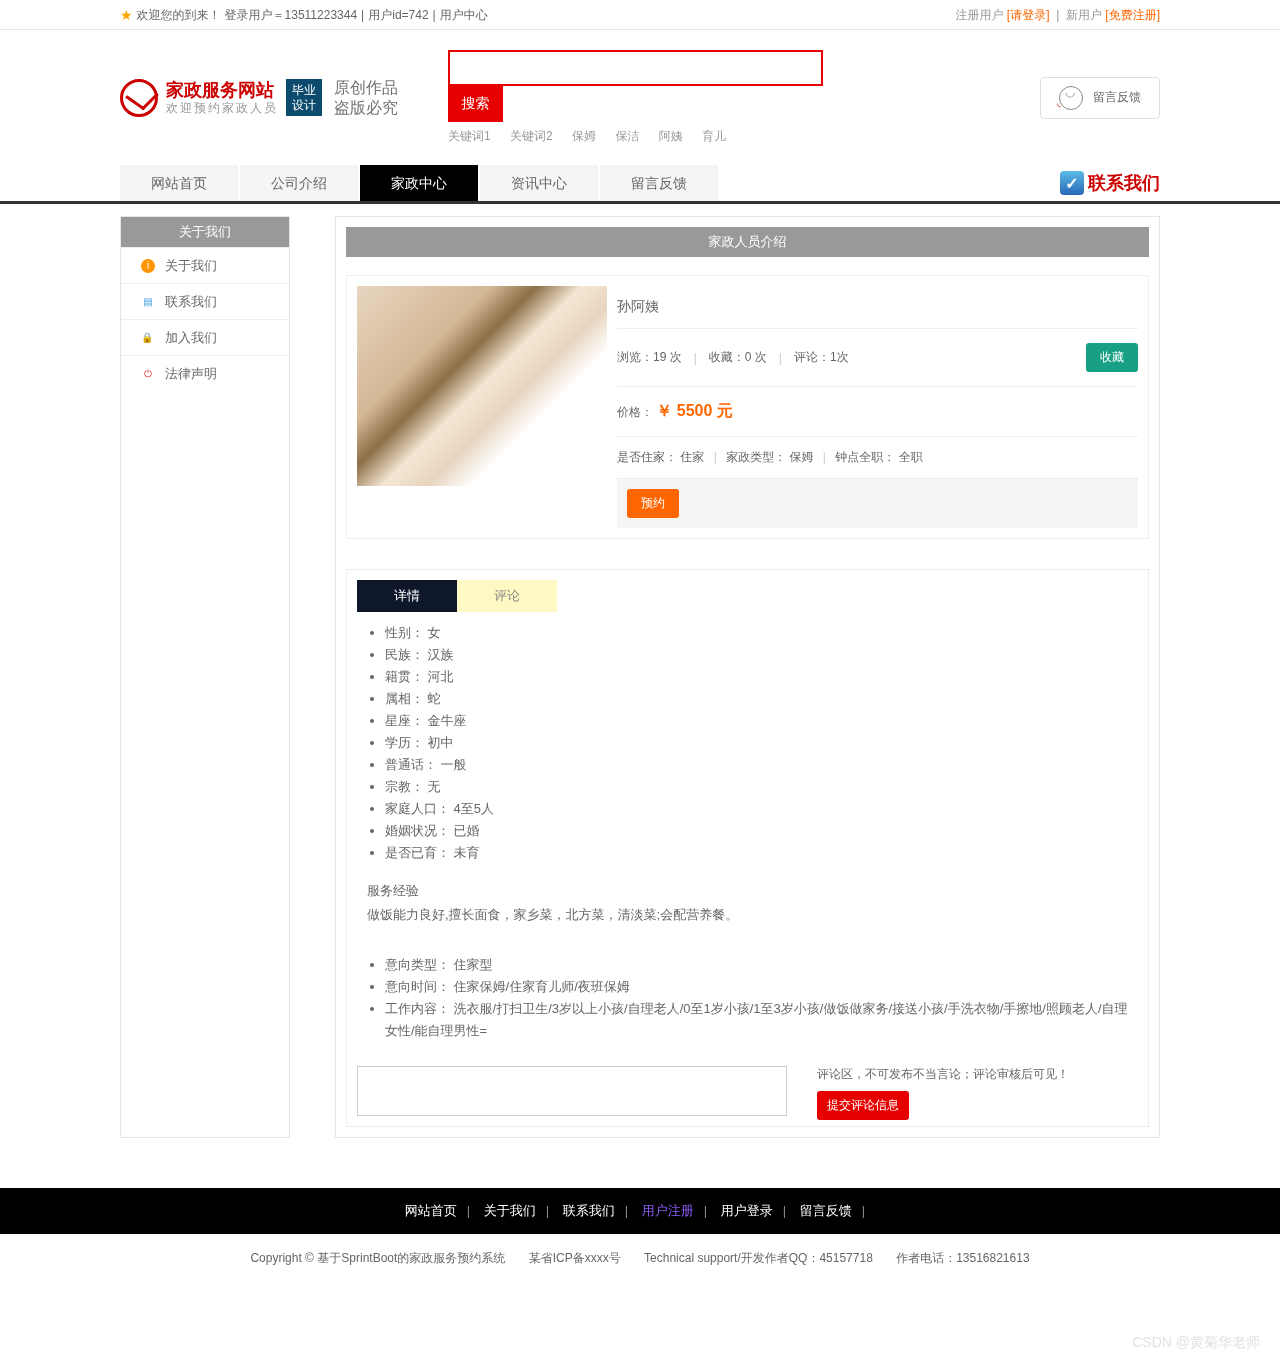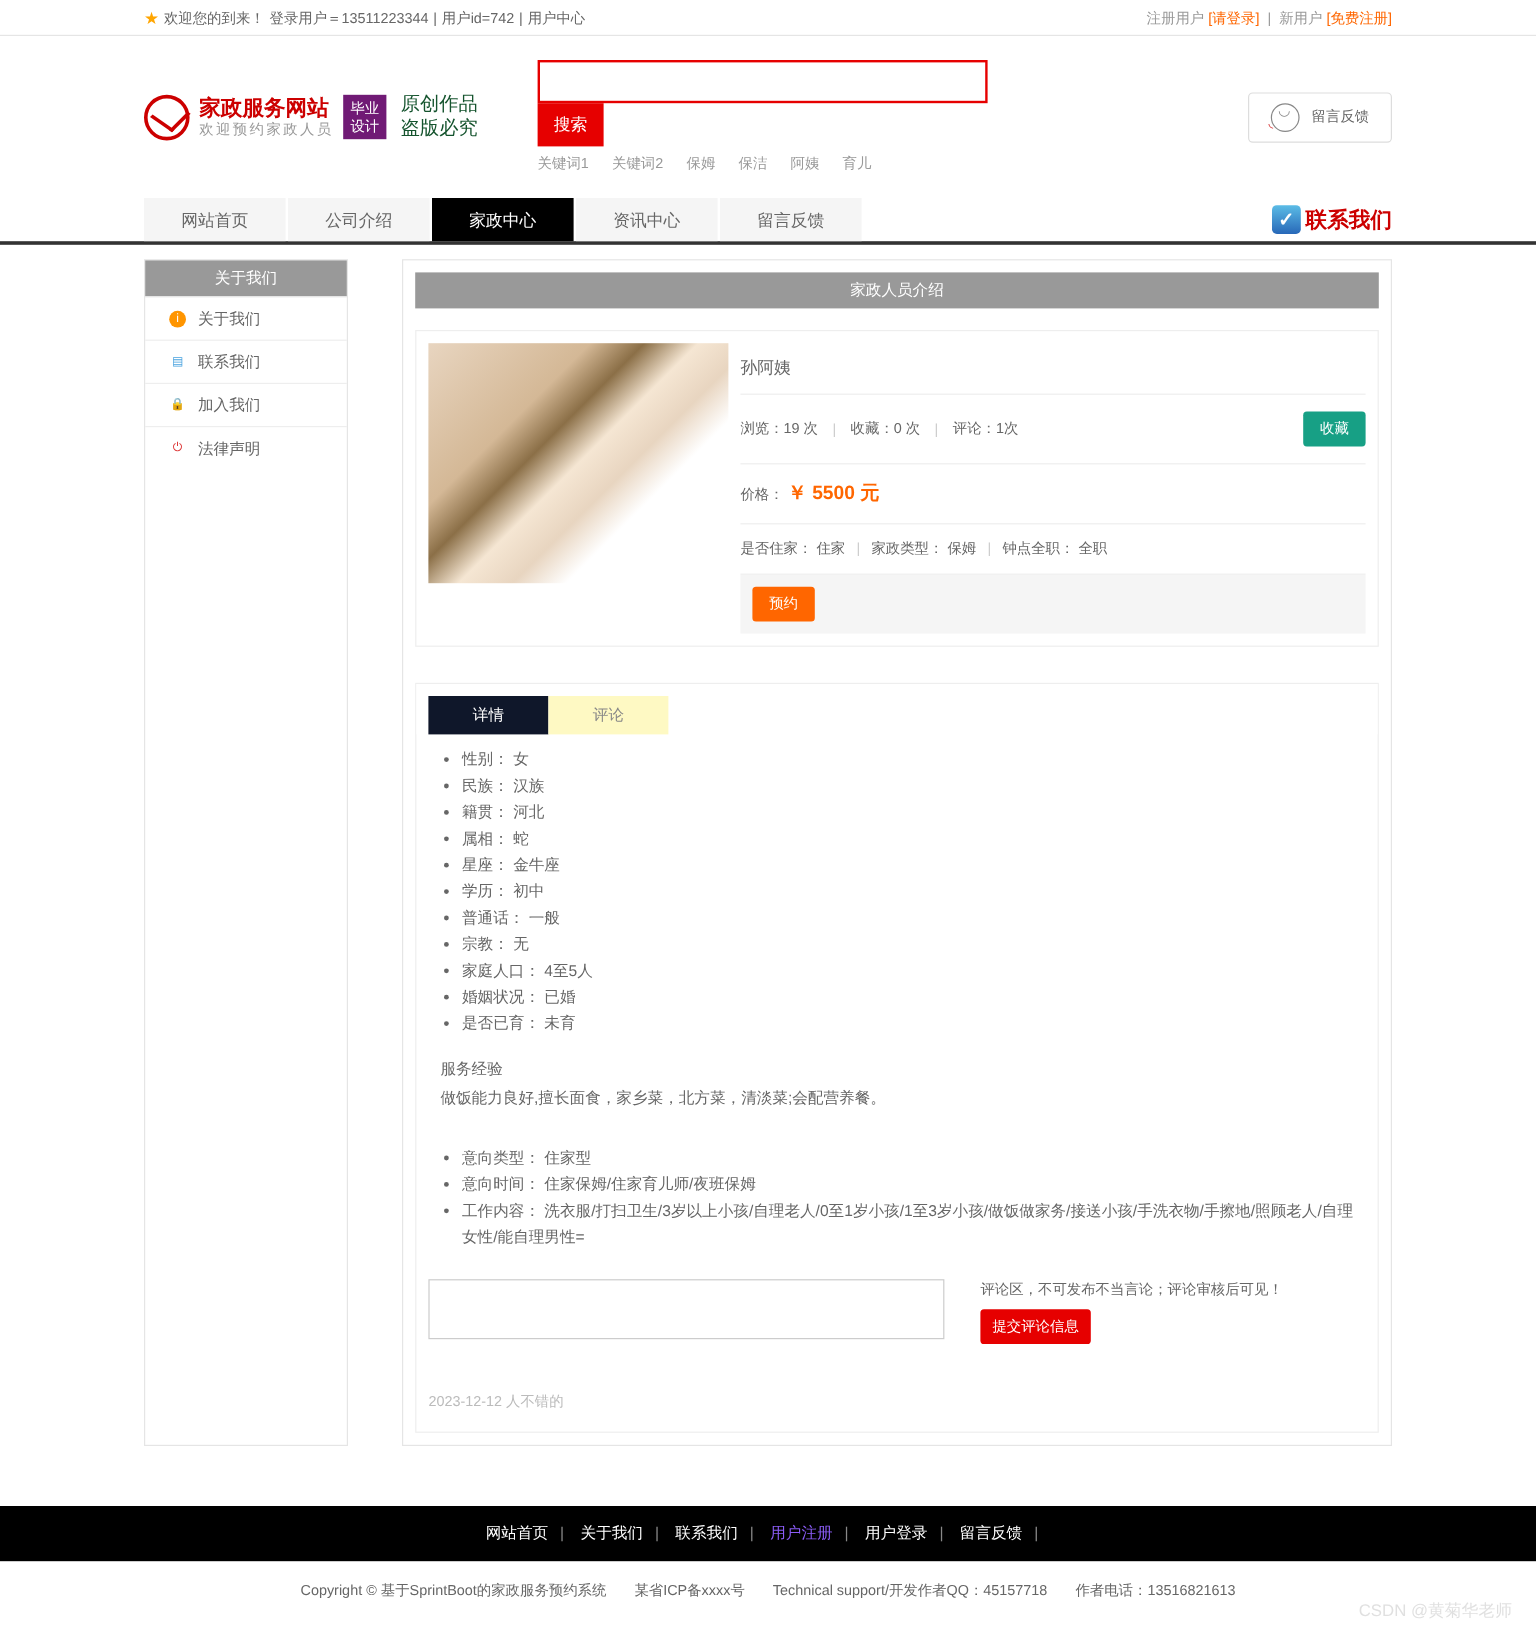--- a/index.html
+++ b/index.html
@@ -17,22 +17,22 @@
     .topbar-right .reg { color: #ff6600; }
     
     
     .header { padding: 20px 0; display: flex; align-items: center; }
     .logo-box { display: flex; align-items: center; gap: 8px; }
     .logo-icon { width: 38px; height: 38px; border-radius: 50%; border: 3px solid #c00; position: relative; }
     .logo-icon::after { content: ''; position: absolute; width: 60%; height: 60%; border-left: 3px solid #c00; border-bottom: 3px solid #c00; top: 10%; left: 25%; transform: rotate(-45deg) skew(10deg); }
     .logo-text { line-height: 1.2; }
     .logo-text .t1 { color: #c00; font-size: 18px; font-weight: bold; }
     .logo-text .t2 { color: #999; font-size: 12px; letter-spacing: 2px; }
-    .logo-badge { background: #701a75; color: #fff; padding: 4px 6px; font-size: 12px; line-height: 1.2; text-align: center; }
-    .logo-sub { font-family: "KaiTi", serif; font-size: 16px; line-height: 1.2; color: #14532d; margin-left: 4px; }
+    .logo-badge { background: #0c4a6e; color: #fff; padding: 4px 6px; font-size: 12px; line-height: 1.2; text-align: center; }
+    .logo-sub { font-family: "KaiTi", serif; font-size: 16px; line-height: 1.2; color: #737373; margin-left: 4px; }
     
     .search-box { margin-left: 50px; }
     .search-row { display: flex; flex-direction: column; }
     .search-input { width: 375px; height: 36px; border: 2px solid #e60000; padding: 0 8px; outline: none; }
     .search-btn { width: 55px; height: 36px; background: #e60000; color: #fff; border: none; font-size: 14px; cursor: pointer; }
     .search-keywords { margin-top: 6px; color: #999; }
     .search-keywords span { margin-right: 16px; cursor: pointer; }
     
     .feedback-box { margin-left: auto; border: 1px solid #ddd; border-radius: 4px; padding: 8px 18px; display: flex; align-items: center; gap: 10px; }
     .feedback-icon { width: 24px; height: 24px; border-radius: 50%; border: 1.5px solid #888; position: relative; }
@@ -257,23 +257,20 @@
           <li>工作内容：  洗衣服/打扫卫生/3岁以上小孩/自理老人/0至1岁小孩/1至3岁小孩/做饭做家务/接送小孩/手洗衣物/手擦地/照顾老人/自理女性/能自理男性=</li>
         </ul>
       </div>
       <div class="comment-area">
         <textarea class="comment-ta" style=""></textarea>
         <div class="comment-right">
           <div>评论区，不可发布不当言论；评论审核后可见！</div>
           <span class="submit-btn">提交评论信息</span>
         </div>
       </div>
-      <div class="comment-list">
-        <div>2023-12-12 人不错的</div>
-      </div>
     </div>
   </div>
 </div>
 
 <div class="footer">
   <div class="footer-inner">
     <a style="color:#fff">网站首页</a><span class="sep">|</span>
     <a style="color:#fff">关于我们</a><span class="sep">|</span>
     <a style="color:#fff">联系我们</a><span class="sep">|</span>
     <a style="color:#8b5cf6">用户注册</a><span class="sep">|</span>

